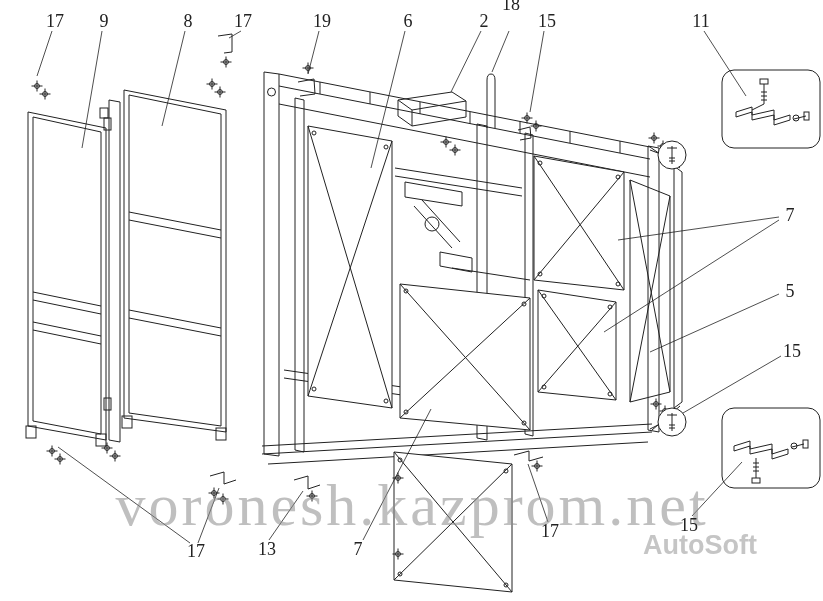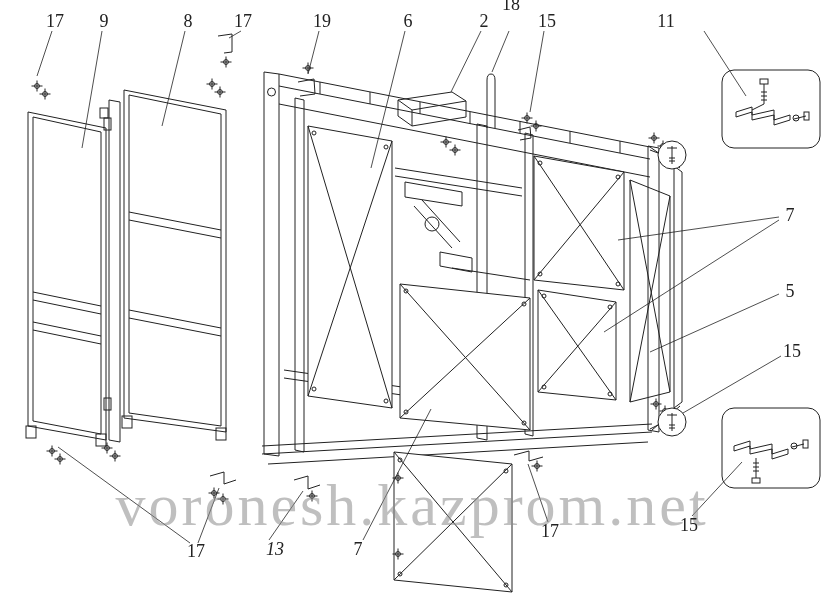--- a/index.html
+++ b/index.html
@@ -289,32 +289,33 @@
       <line x1="190" y1="543" x2="58" y2="447"></line>
       <line x1="198" y1="543" x2="219" y2="488"></line>
       <line x1="269" y1="540" x2="303" y2="491"></line>
       <line x1="363" y1="540" x2="431" y2="409"></line>
       <line x1="548" y1="522" x2="528" y2="464"></line>
       <line x1="692" y1="516" x2="742" y2="462"></line>
     </g>
   </svg>
 
   <div class="watermark-main">voronesh.kazprom.net</div>
+  <div class="watermark-sub">AutoSoft</div>
 
   <div class="callout" style="left:55px;top:21px;">17</div>
   <div class="callout" style="left:104px;top:21px;">9</div>
   <div class="callout" style="left:188px;top:21px;">8</div>
   <div class="callout" style="left:243px;top:21px;">17</div>
   <div class="callout" style="left:322px;top:21px;">19</div>
   <div class="callout" style="left:408px;top:21px;">6</div>
   <div class="callout" style="left:484px;top:21px;">2</div>
   <div class="callout" style="left:511px;top:4px;">18</div>
   <div class="callout" style="left:547px;top:21px;">15</div>
-  <div class="callout" style="left:666px;top:21px;text-align:right;">11</div>
+  <div class="callout" style="left:701px;top:21px;text-align:right;">11</div>
   <div class="callout" style="left:790px;top:215px;">7</div>
   <div class="callout" style="left:790px;top:291px;">5</div>
   <div class="callout" style="left:792px;top:351px;">15</div>
   <div class="callout" style="left:196px;top:551px;">17</div>
-  <div class="callout" style="left:275px;top:549px;font-style:italic;">13</div>
+  <div class="callout" style="left:267px;top:549px;">13</div>
   <div class="callout" style="left:358px;top:549px;">7</div>
   <div class="callout" style="left:550px;top:531px;">17</div>
   <div class="callout" style="left:689px;top:525px;">15</div>
 </div>
 
 </body></html>

